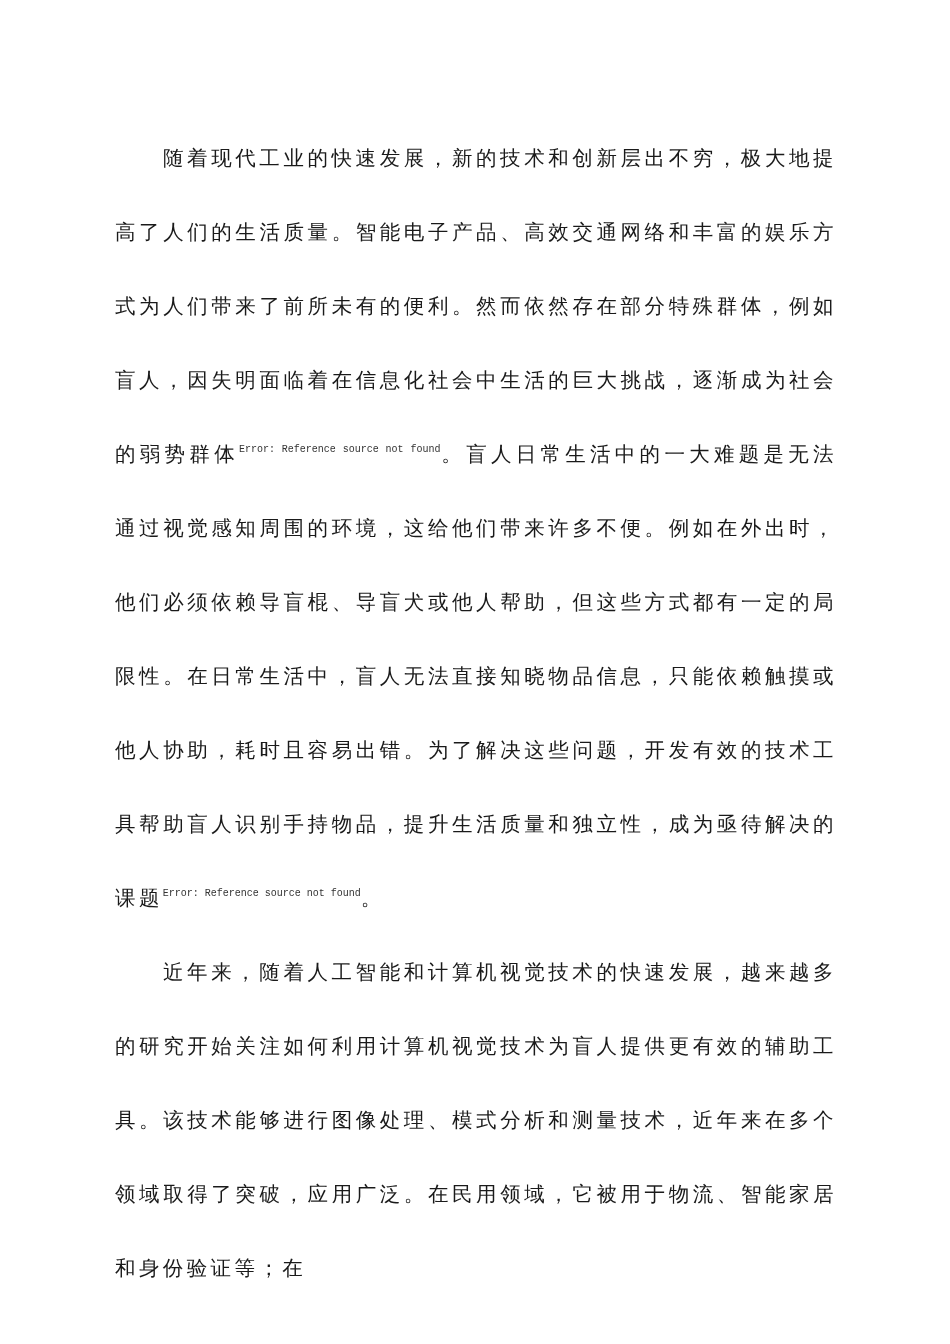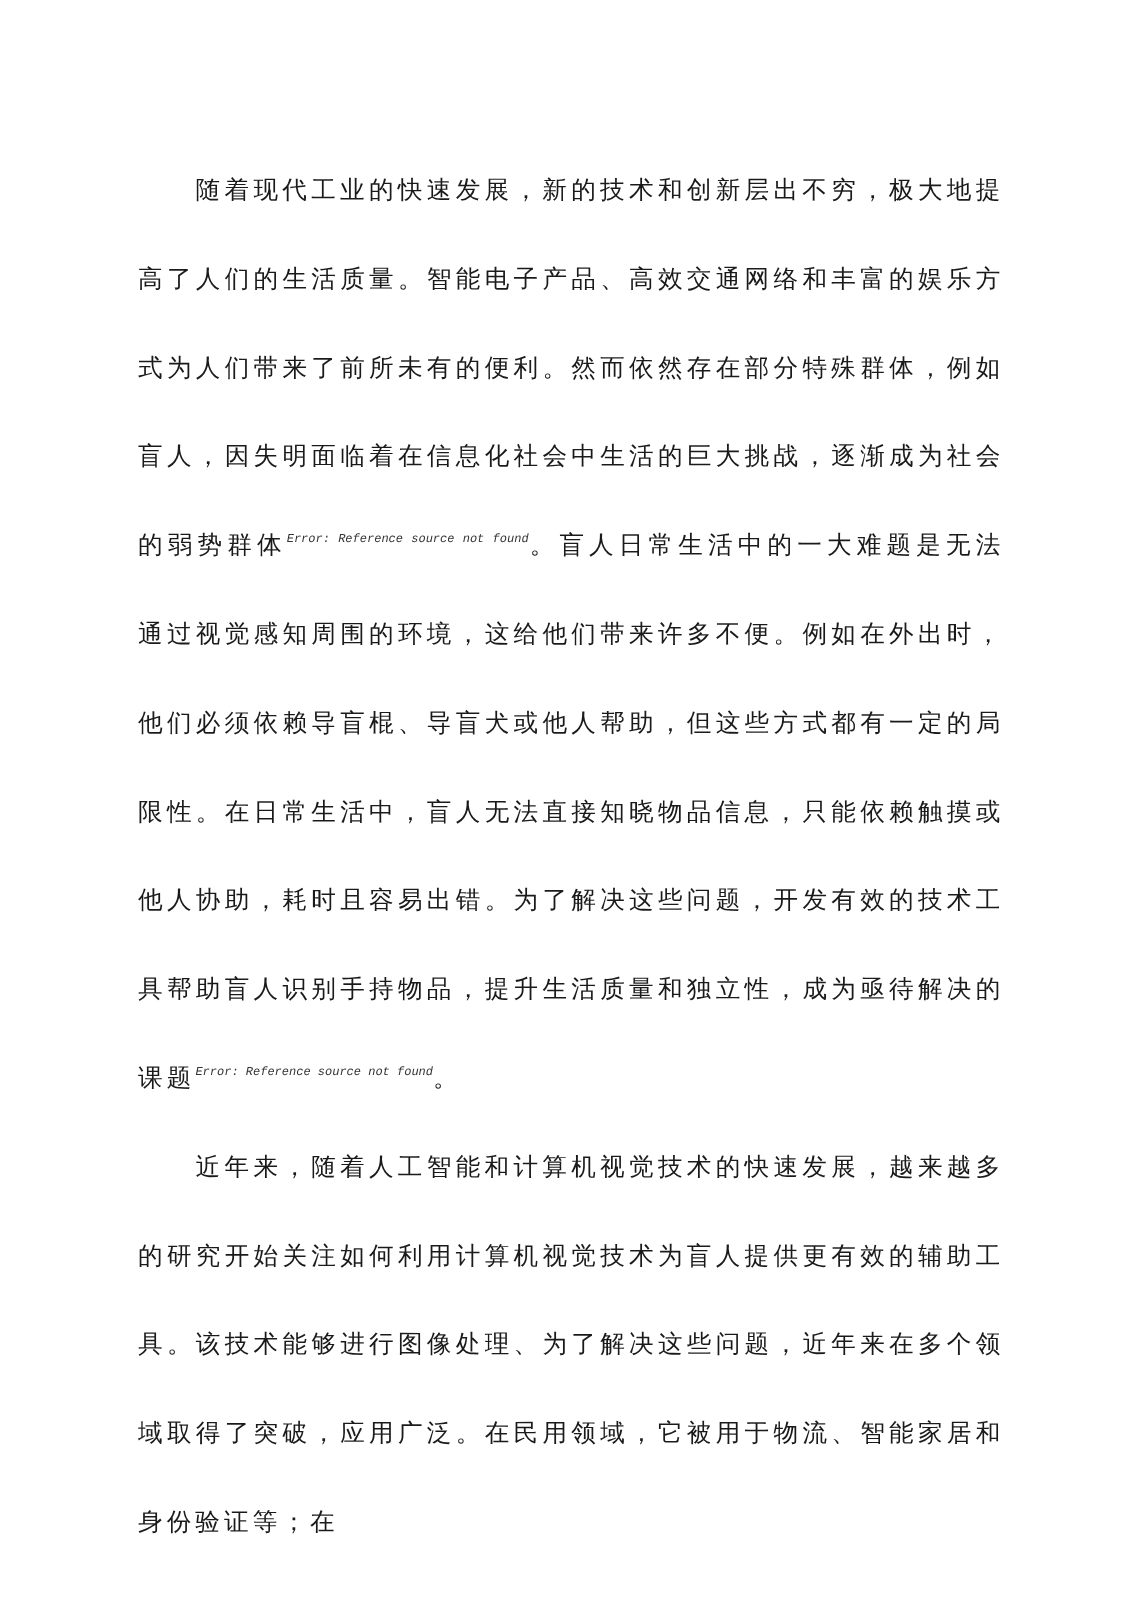--- a/index.html
+++ b/index.html
@@ -30,22 +30,21 @@
       text-indent: 48px;
       word-break: break-all;
     }
     .ref {
       font-family: "Liberation Mono", "DejaVu Sans Mono", monospace;
       font-size: 10px;
       letter-spacing: 0;
       vertical-align: 9px;
       line-height: 0;
       color: #333333;
-      font-style: italic;
     }
   </style>
 </head>
 <body>
 
 <div class="page">
   <p class="para"><span>随着现代工业的快速发展，新的技术和创新层出不穷，极大地提高了人们的生活质量。智能电子产品、高效交通网络和丰富的娱乐方式为人们带来了前所未有的便利。然而依然存在部分特殊群体，例如盲人，因失明面临着在信息化社会中生活的巨大挑战，逐渐成为社会的弱势群体</span><span class="ref">Error: Reference source not found</span><span>。盲人日常生活中的一大难题是无法通过视觉感知周围的环境，这给他们带来许多不便。例如在外出时，他们必须依赖导盲棍、导盲犬或他人帮助，但这些方式都有一定的局限性。在日常生活中，盲人无法直接知晓物品信息，只能依赖触摸或他人协助，耗时且容易出错。为了解决这些问题，开发有效的技术工具帮助盲人识别手持物品，提升生活质量和独立性，成为亟待解决的课题</span><span class="ref">Error: Reference source not found</span><span>。</span></p>
-  <p class="para"><span>近年来，随着人工智能和计算机视觉技术的快速发展，越来越多的研究开始关注如何利用计算机视觉技术为盲人提供更有效的辅助工具。该技术能够进行图像处理、为了解决这些问题，近年来在多个领域取得了突破，应用广泛。在民用领域，它被用于物流、智能家居和身份验证等；在</span></p>
+  <p class="para"><span>近年来，随着人工智能和计算机视觉技术的快速发展，越来越多的研究开始关注如何利用计算机视觉技术为盲人提供更有效的辅助工具。该技术能够进行图像处理、模式分析和测量技术，近年来在多个领域取得了突破，应用广泛。在民用领域，它被用于物流、智能家居和身份验证等；在</span></p>
 </div>
 
 </body></html>

